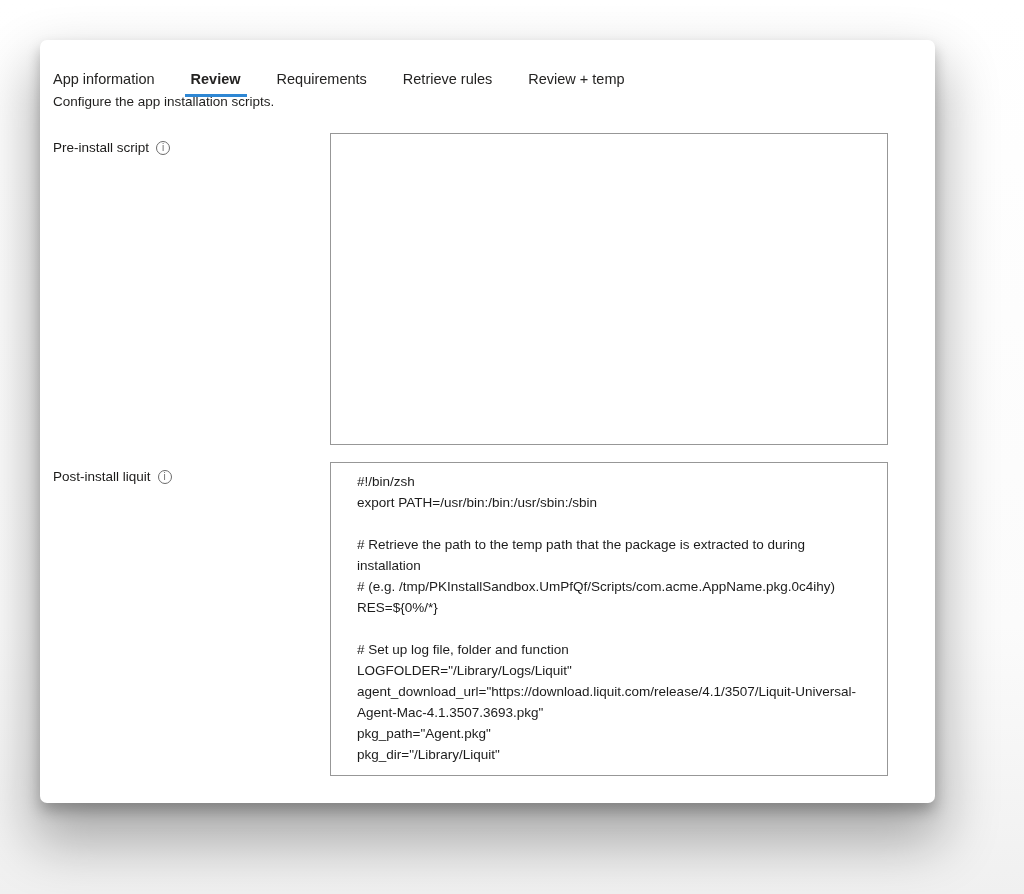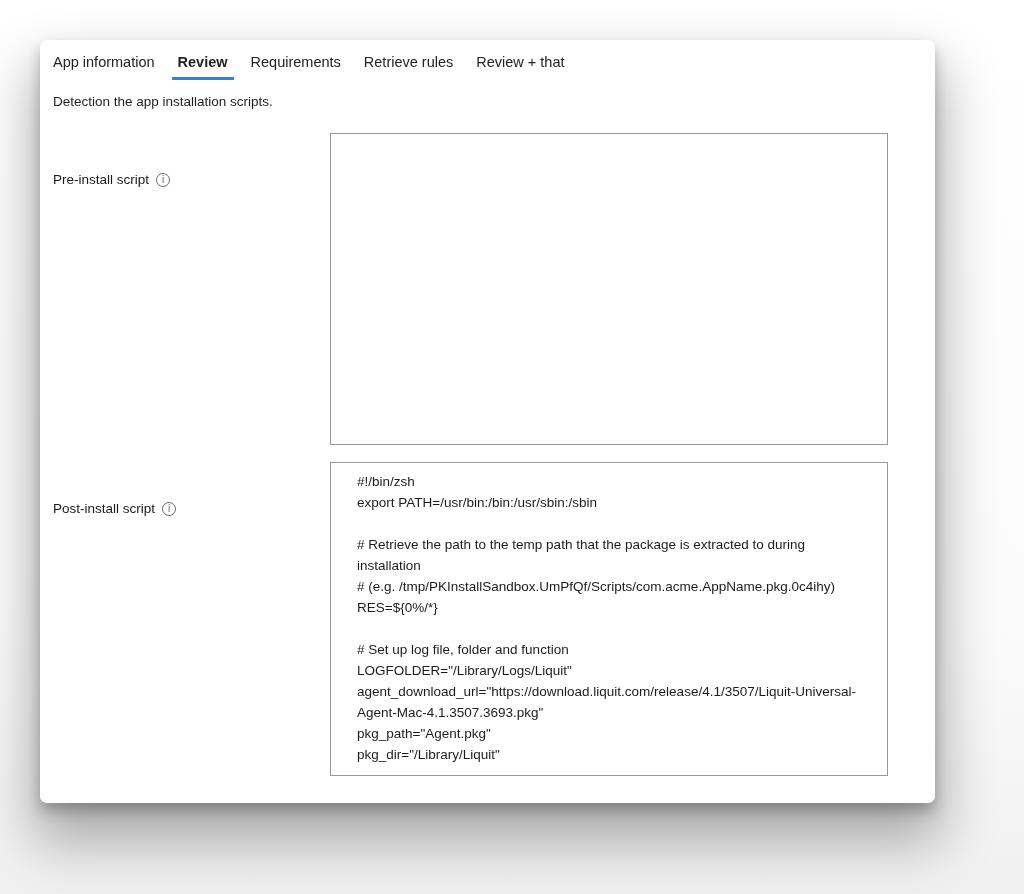--- a/index.html
+++ b/index.html
@@ -14,23 +14,23 @@
   .card {
     position:absolute;
     left:40px; top:40px;
     width:895px; height:763px;
     background:#ffffff;
     border-radius:7px;
     box-shadow:0 8px 14px rgba(0,0,0,0.25), 0 32px 55px 8px rgba(0,0,0,0.30);
   }
   .tabs {
     position:absolute;
-    left:7px; top:12px;
+    left:7px; top:29px;
     display:flex;
-    gap:11px;
+    gap:24px;
   }
   .tab {
     font-size:14.5px;
     line-height:20px;
     color:#242322;
     padding:0 6px 5px 6px;
     border-bottom:3px solid transparent;
     cursor:pointer;
     white-space:nowrap;
   }
@@ -45,21 +45,20 @@
     color:#201f1e;
   }
   .field-label {
     position:absolute;
     left:13px;
     display:flex;
     align-items:center;
     gap:7px;
     font-size:13.5px;
     color:#1b1a19;
-    margin-top:32px;
   }
   .lbl-pre  { top:100px; }
   .lbl-post { top:429px; }
   .info-icon {
     display:inline-block;
     width:14px; height:14px;
     border:1px solid #6b6b6b;
     border-radius:50%;
     color:#6b6b6b;
     font-size:10px;
@@ -92,33 +91,33 @@
 </head>
 <body>
 
 <div class="card">
 
   <div class="tabs">
     <div class="tab">App information</div>
     <div class="tab active">Review</div>
     <div class="tab">Requirements</div>
     <div class="tab">Retrieve rules</div>
-    <div class="tab">Review + that</div>
+    <div class="tab">Review + temp</div>
   </div>
 
-  <div class="desc">Detection the app installation scripts.</div>
+  <div class="desc">Configure the app installation scripts.</div>
 
   <div class="field-label lbl-pre">
     <span>Pre-install script</span>
     <span class="info-icon">i</span>
   </div>
   <textarea class="script-box ta-pre" spellcheck="false" style=""></textarea>
 
   <div class="field-label lbl-post">
-    <span>Post-install script</span>
+    <span>Post-install liquit</span>
     <span class="info-icon">i</span>
   </div>
   <textarea class="script-box ta-post" spellcheck="false" style="">#!/bin/zsh
 export PATH=/usr/bin:/bin:/usr/sbin:/sbin
 
 # Retrieve the path to the temp path that the package is extracted to during installation
 # (e.g. /tmp/PKInstallSandbox.UmPfQf/Scripts/com.acme.AppName.pkg.0c4ihy)
 RES=${0%/*}
 
 # Set up log file, folder and function

